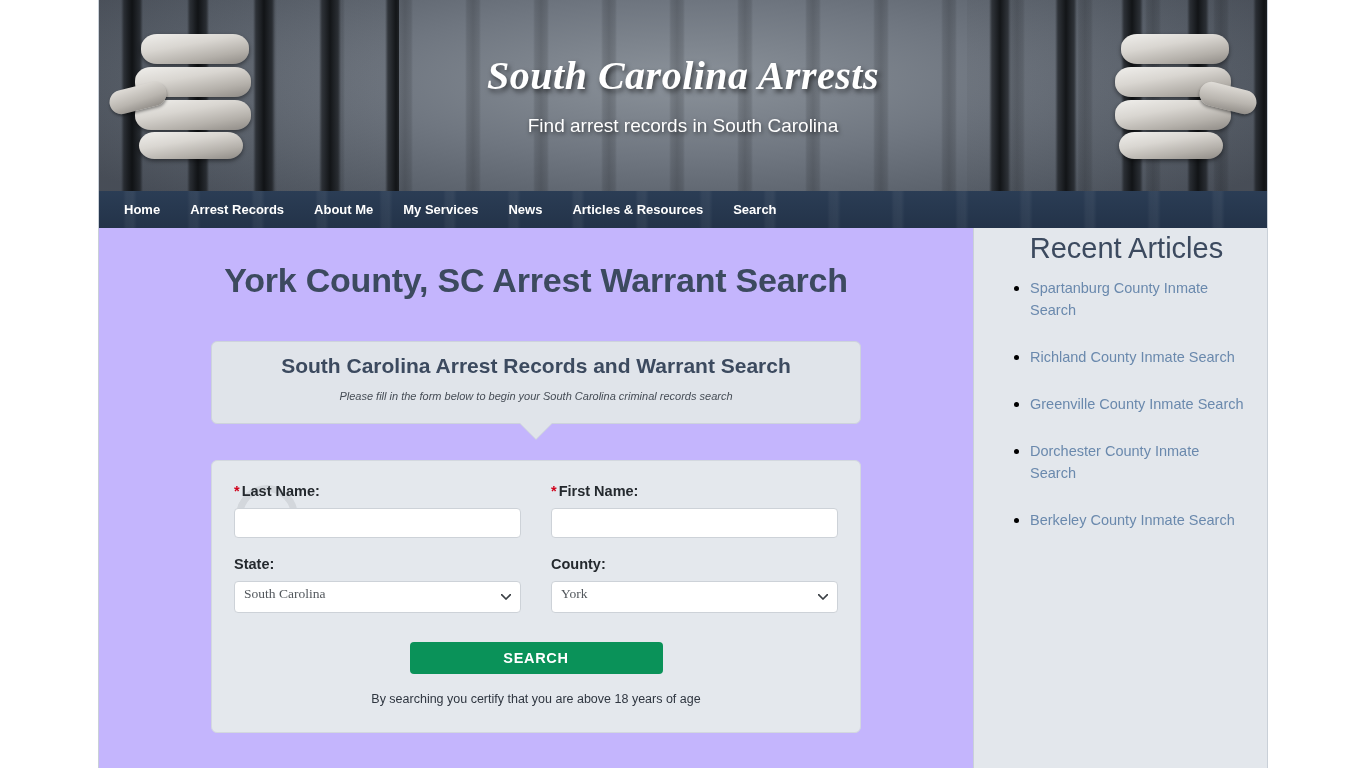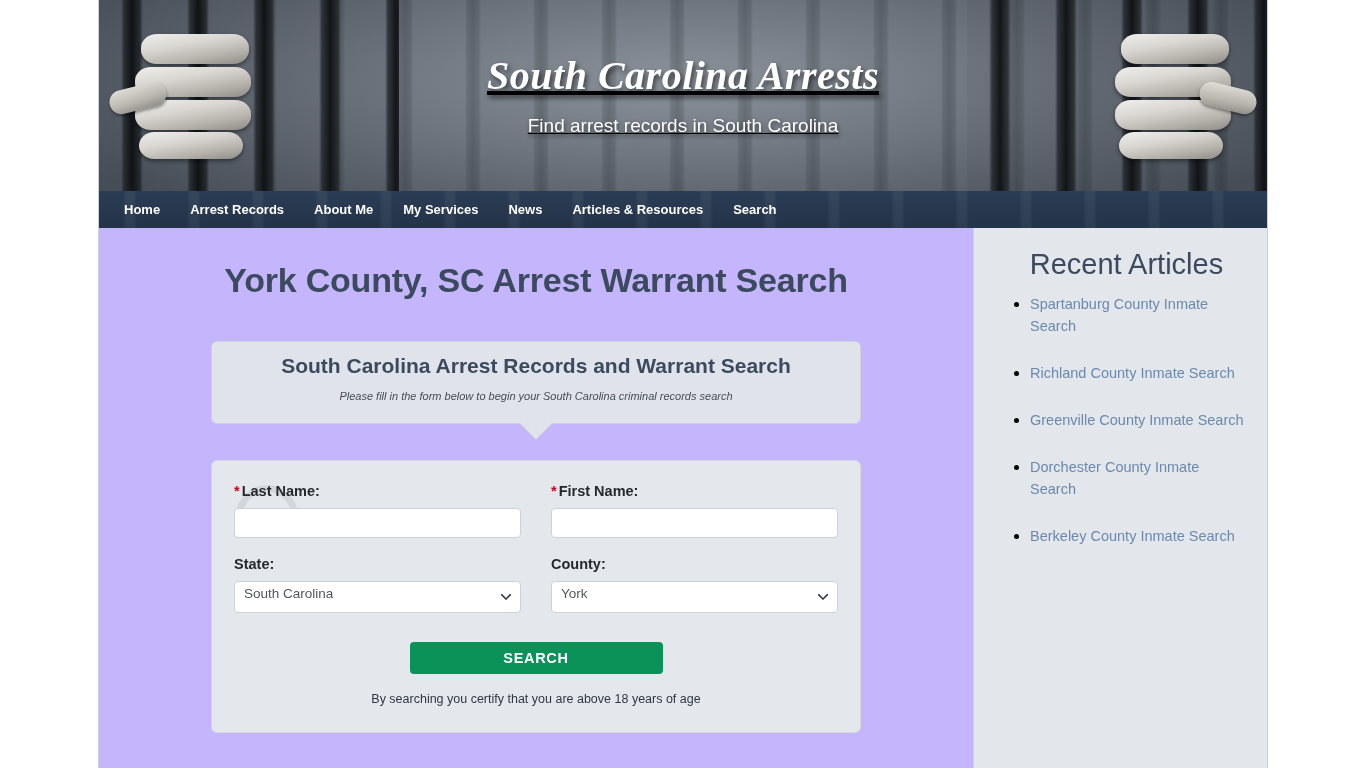--- a/index.html
+++ b/index.html
@@ -31,21 +31,20 @@
     overflow: hidden;
   }
 
   
   .banner {
     position: relative;
     width: 100%;
     height: 191px;
     overflow: hidden;
     background: #0369a1;
-    text-decoration: underline;
   }
   .banner-bg {
     position: absolute;
     inset: 0;
     background:
       radial-gradient(ellipse 60% 90% at 50% 42%, #8b929a 0%, #6f7680 45%, #575e68 80%, #4a505a 100%);
   }
   
   .bars {
     position: absolute;
@@ -185,21 +184,21 @@
   }
   .main-col {
     width: 875px;
     background: #c4b5fd;
     border-right: 1px solid #c9d0d8;
     padding-top: 24px;
   }
   .side-col {
     flex: 1;
     background: #e3e7ec;
-    padding: 20px 22px 0 34px;
+    padding: 4px 22px 0 34px;
   }
 
   
   .page-title {
     margin: 0;
     text-align: center;
     font-size: 34px;
     font-weight: bold;
     color: #3c4a5f;
     letter-spacing: -0.2px;
@@ -301,21 +300,21 @@
   }
   .select-wrap { position: relative; }
   .select-input {
     display: block;
     width: 100%;
     height: 32px;
     border: 1px solid #cdd2d8;
     border-radius: 4px;
     background: #ffffff;
     padding: 0 28px 8px 9px;
-    font-family: Liberation Sans, sans-serif;
+    font-family: Liberation Serif, serif;
     font-size: 13.5px;
     color: #52575c;
     appearance: none;
     -webkit-appearance: none;
     outline: none;
     cursor: pointer;
   }
   .sel-chevron {
     position: absolute;
     right: 11px;

